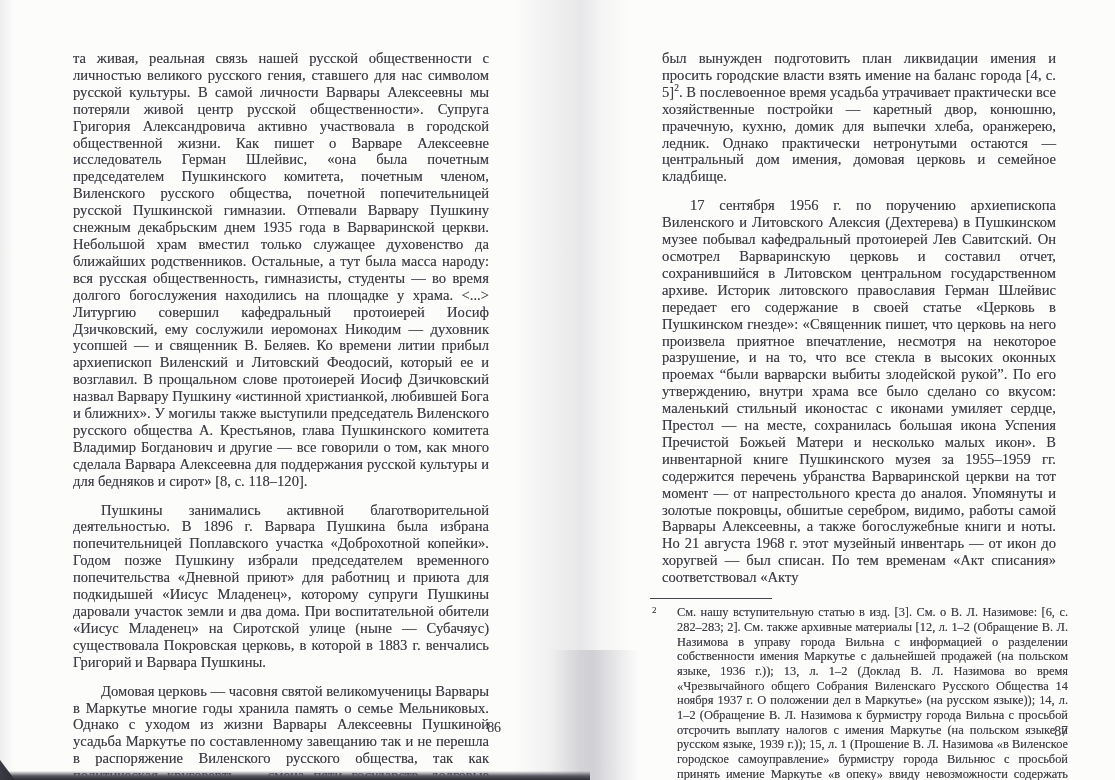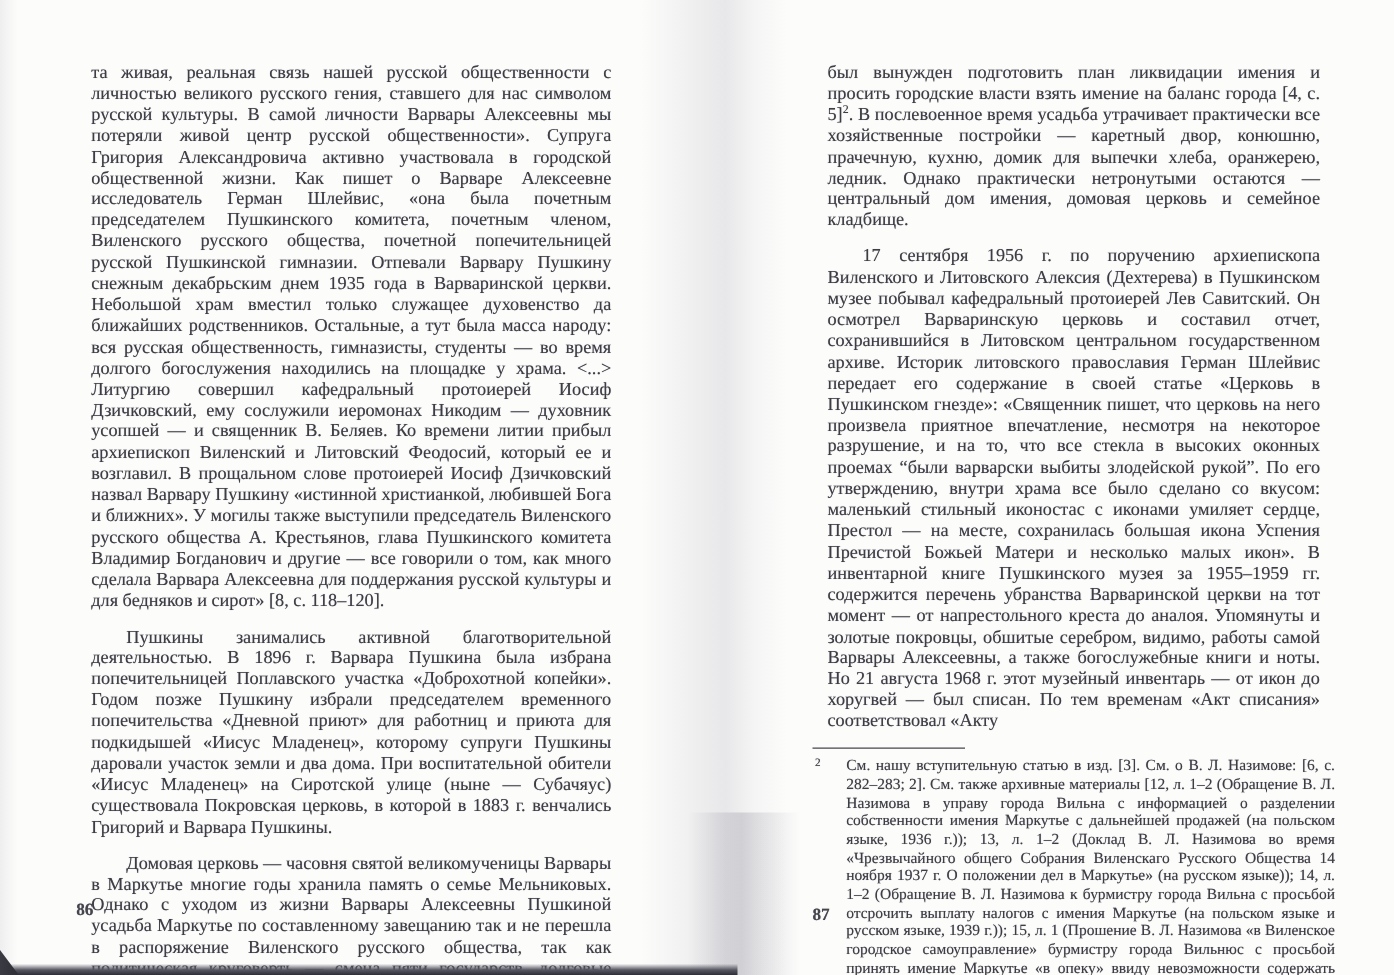--- a/index.html
+++ b/index.html
@@ -61,25 +61,24 @@
     font-size: 9px;
     line-height: 1;
   }
   sup.inline-sup {
     font-size: 9.5px;
     line-height: 0;
     vertical-align: super;
   }
   .page-number {
     position: absolute;
-    text-align: left;
+    text-align: right;
     color: #45454d;
     font-size: 13.8px;
     text-shadow: 0 0 0.6px rgba(62,62,72,0.5);
-    font-weight: bold;
   }
   .page-number-left {
     left: 61px;
     width: 440px;
     top: 720px;
   }
   .page-number-right {
     left: 650px;
     width: 418px;
     top: 724px;

